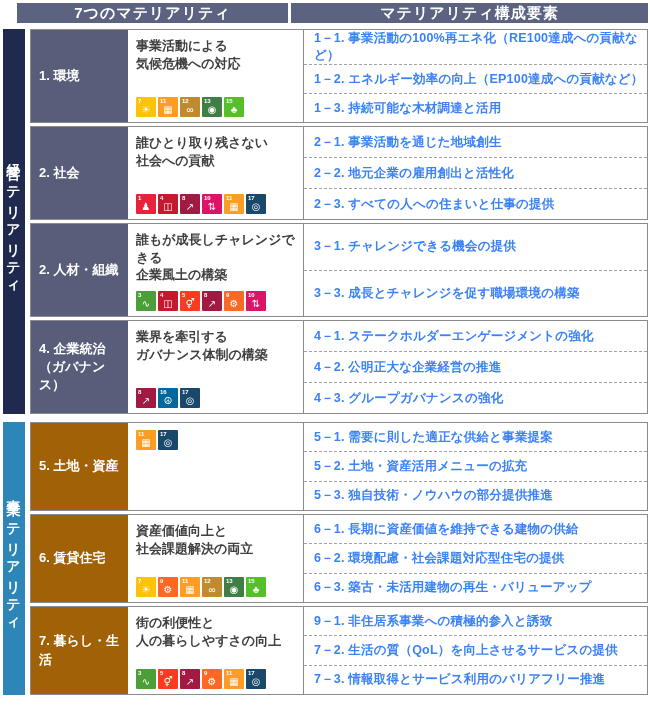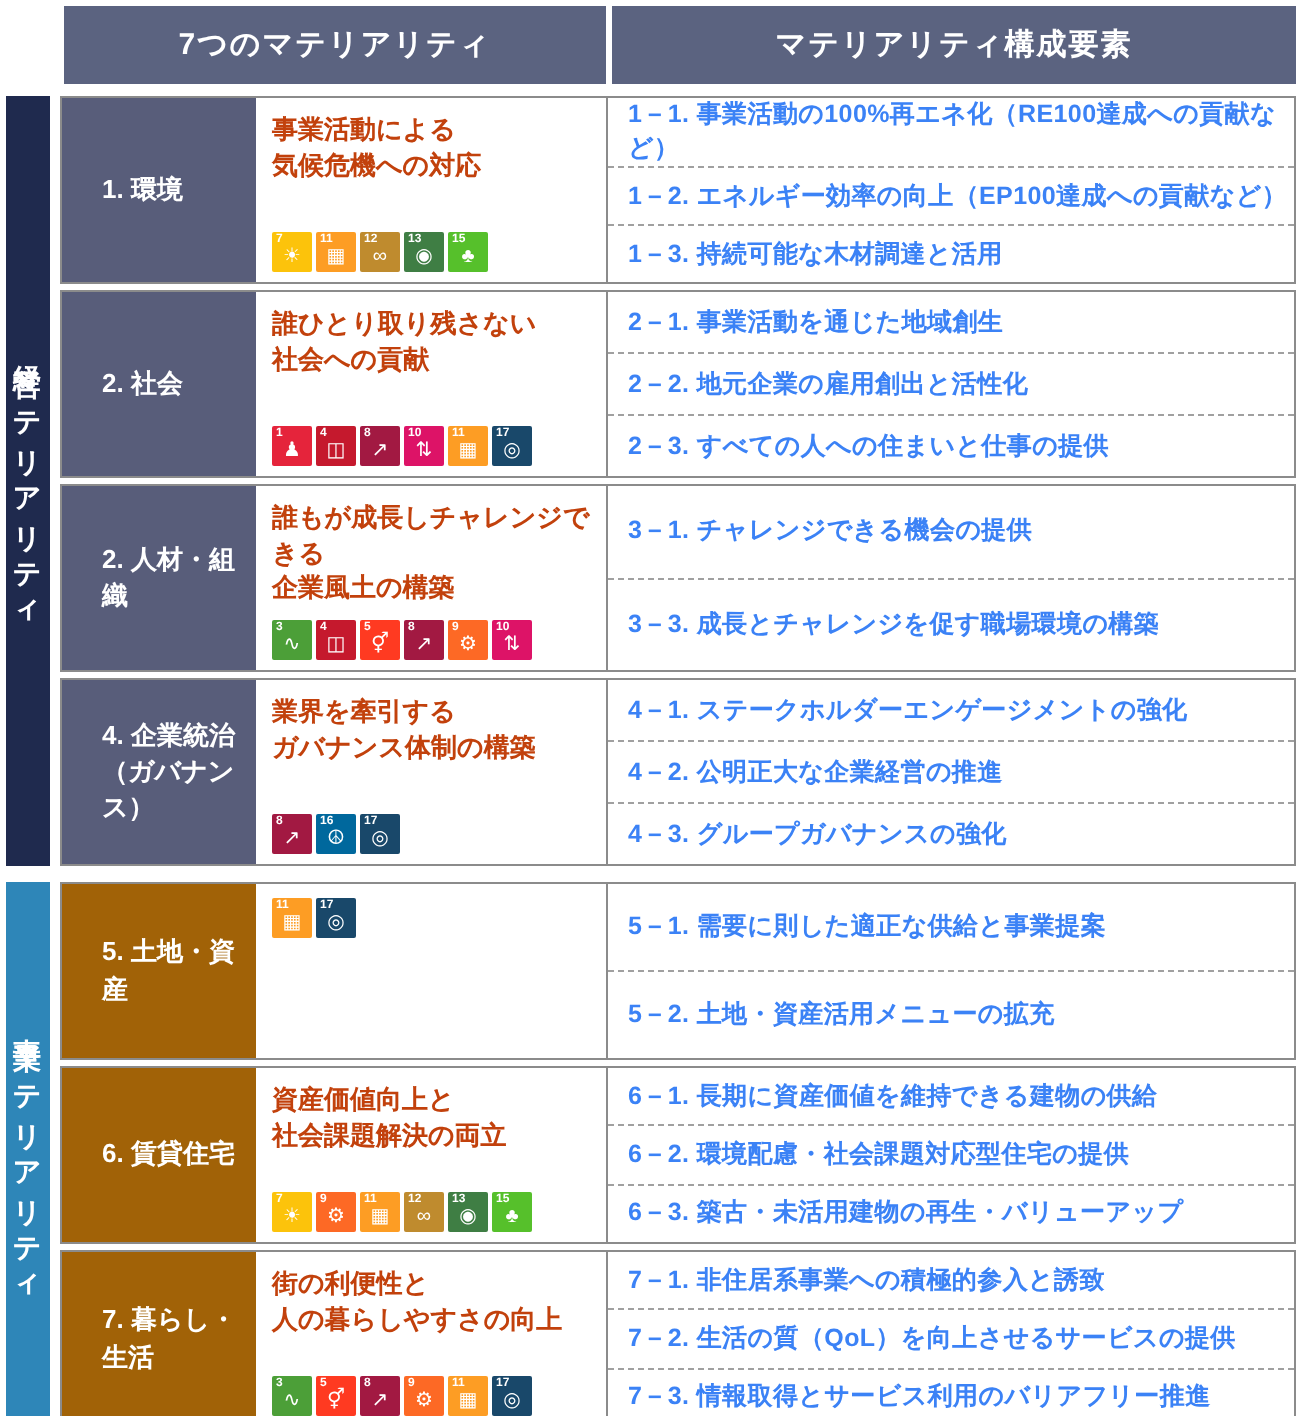--- a/index.html
+++ b/index.html
@@ -1,50 +1,50 @@
 <!DOCTYPE html>
 <html lang="ja"><head>
 <meta charset="utf-8">
 <style>
   html,body{margin:0;padding:0;background:#fff;}
   body{width:650px;height:708px;overflow:hidden;
        font-family:"Liberation Sans","DejaVu Sans",sans-serif;}
   .page{position:relative;width:650px;height:708px;background:#fff;}
 
   
-  .hdr{display:flex;gap:3px;margin:3px 2px 0 32px;height:39px;}
+  .hdr{display:flex;gap:3px;margin:3px 2px 0 17px;height:20px;}
   .hdr .hcell{background:#5b6380;color:#fff;font-weight:bold;font-size:15px;
               display:flex;align-items:center;justify-content:center;letter-spacing:1px;}
   .hdr .h1{width:271px;}
   .hdr .h2{flex:1;}
 
   
   .sections{margin-left:3px;margin-right:2px;}
   .section{display:flex;gap:5px;margin-top:6px;}
   .section.biz{margin-top:8px;}
   .side-label{width:22px;display:flex;align-items:center;justify-content:center;
               writing-mode:vertical-rl;color:#fff;font-weight:bold;font-size:14px;
               letter-spacing:3px;}
   .mgmt-strip{background:#1f2a4e;}
   .biz-strip{background:#2e86b8;}
   .rows{flex:1;display:flex;flex-direction:column;gap:3px;}
   .row{display:flex;border:1px solid #8b8b8b;background:#fff;}
   .section.mgmt .row{height:92px;}
   .section.biz .row{height:87px;}
 
   .cat{width:97px;color:#fff;font-weight:bold;font-size:13px;line-height:1.4;
-       display:flex;align-items:center;padding-left:20px;box-sizing:border-box;
+       display:flex;align-items:center;padding-left:8px;box-sizing:border-box;
        white-space:pre-line;}
   .mgmt .cat{background:#585d7a;}
   .biz .cat{background:#a16207;}
 
   .mid{width:176px;border-right:1px solid #8b8b8b;box-sizing:border-box;
        padding:7px 4px 5px 8px;display:flex;flex-direction:column;
        justify-content:space-between;}
-  .theme{font-weight:bold;font-size:13px;line-height:1.35;color:#c2410c;
+  .theme{font-weight:bold;font-size:13px;line-height:1.35;color:#404040;
          white-space:pre-line;}
   .sdgs{display:flex;gap:2px;}
   .sdg{width:20px;height:20px;position:relative;color:#fff;display:inline-block;
        border-radius:1px;}
   .sdg i{position:absolute;top:1px;left:2px;font-style:normal;font-weight:bold;
          font-size:6px;line-height:6px;}
   .sdg b{position:absolute;left:0;right:0;bottom:0;top:6px;display:flex;
          align-items:center;justify-content:center;font-size:10px;line-height:10px;
          font-weight:normal;}
 
@@ -226,20 +226,21 @@
                 </span>
                 <span class="sdg" style="background: rgb(25, 72, 106);">
                   <i>17</i>
                   <b>◎</b>
                 </span>
               </div>
           </div>
           <div class="items">
             <div class="item">5－1. 需要に則した適正な供給と事業提案</div>
             <div class="item">5－2. 土地・資産活用メニューの拡充</div>
+            <div class="item">5－3. 独自技術・ノウハウの部分提供推進</div>
           </div>
         </div>
 
         <div class="row">
           <div class="cat">6. 賃貸住宅</div>
           <div class="mid">
             <div class="theme">資産価値向上と
 社会課題解決の両立</div>
             <div class="sdgs">
                 <span class="sdg" style="background: rgb(252, 195, 11);">
@@ -301,21 +302,21 @@
                   <i>11</i>
                   <b>▦</b>
                 </span>
                 <span class="sdg" style="background: rgb(25, 72, 106);">
                   <i>17</i>
                   <b>◎</b>
                 </span>
               </div>
           </div>
           <div class="items">
-            <div class="item">7－1. 非住居系事業への積極的参入と誘致</div>
+            <div class="item">9－1. 非住居系事業への積極的参入と誘致</div>
             <div class="item">7－2. 生活の質（QoL）を向上させるサービスの提供</div>
             <div class="item">7－3. 情報取得とサービス利用のバリアフリー推進</div>
           </div>
         </div>
 
       </div>
     </div>
 
   </div>
 </div>

